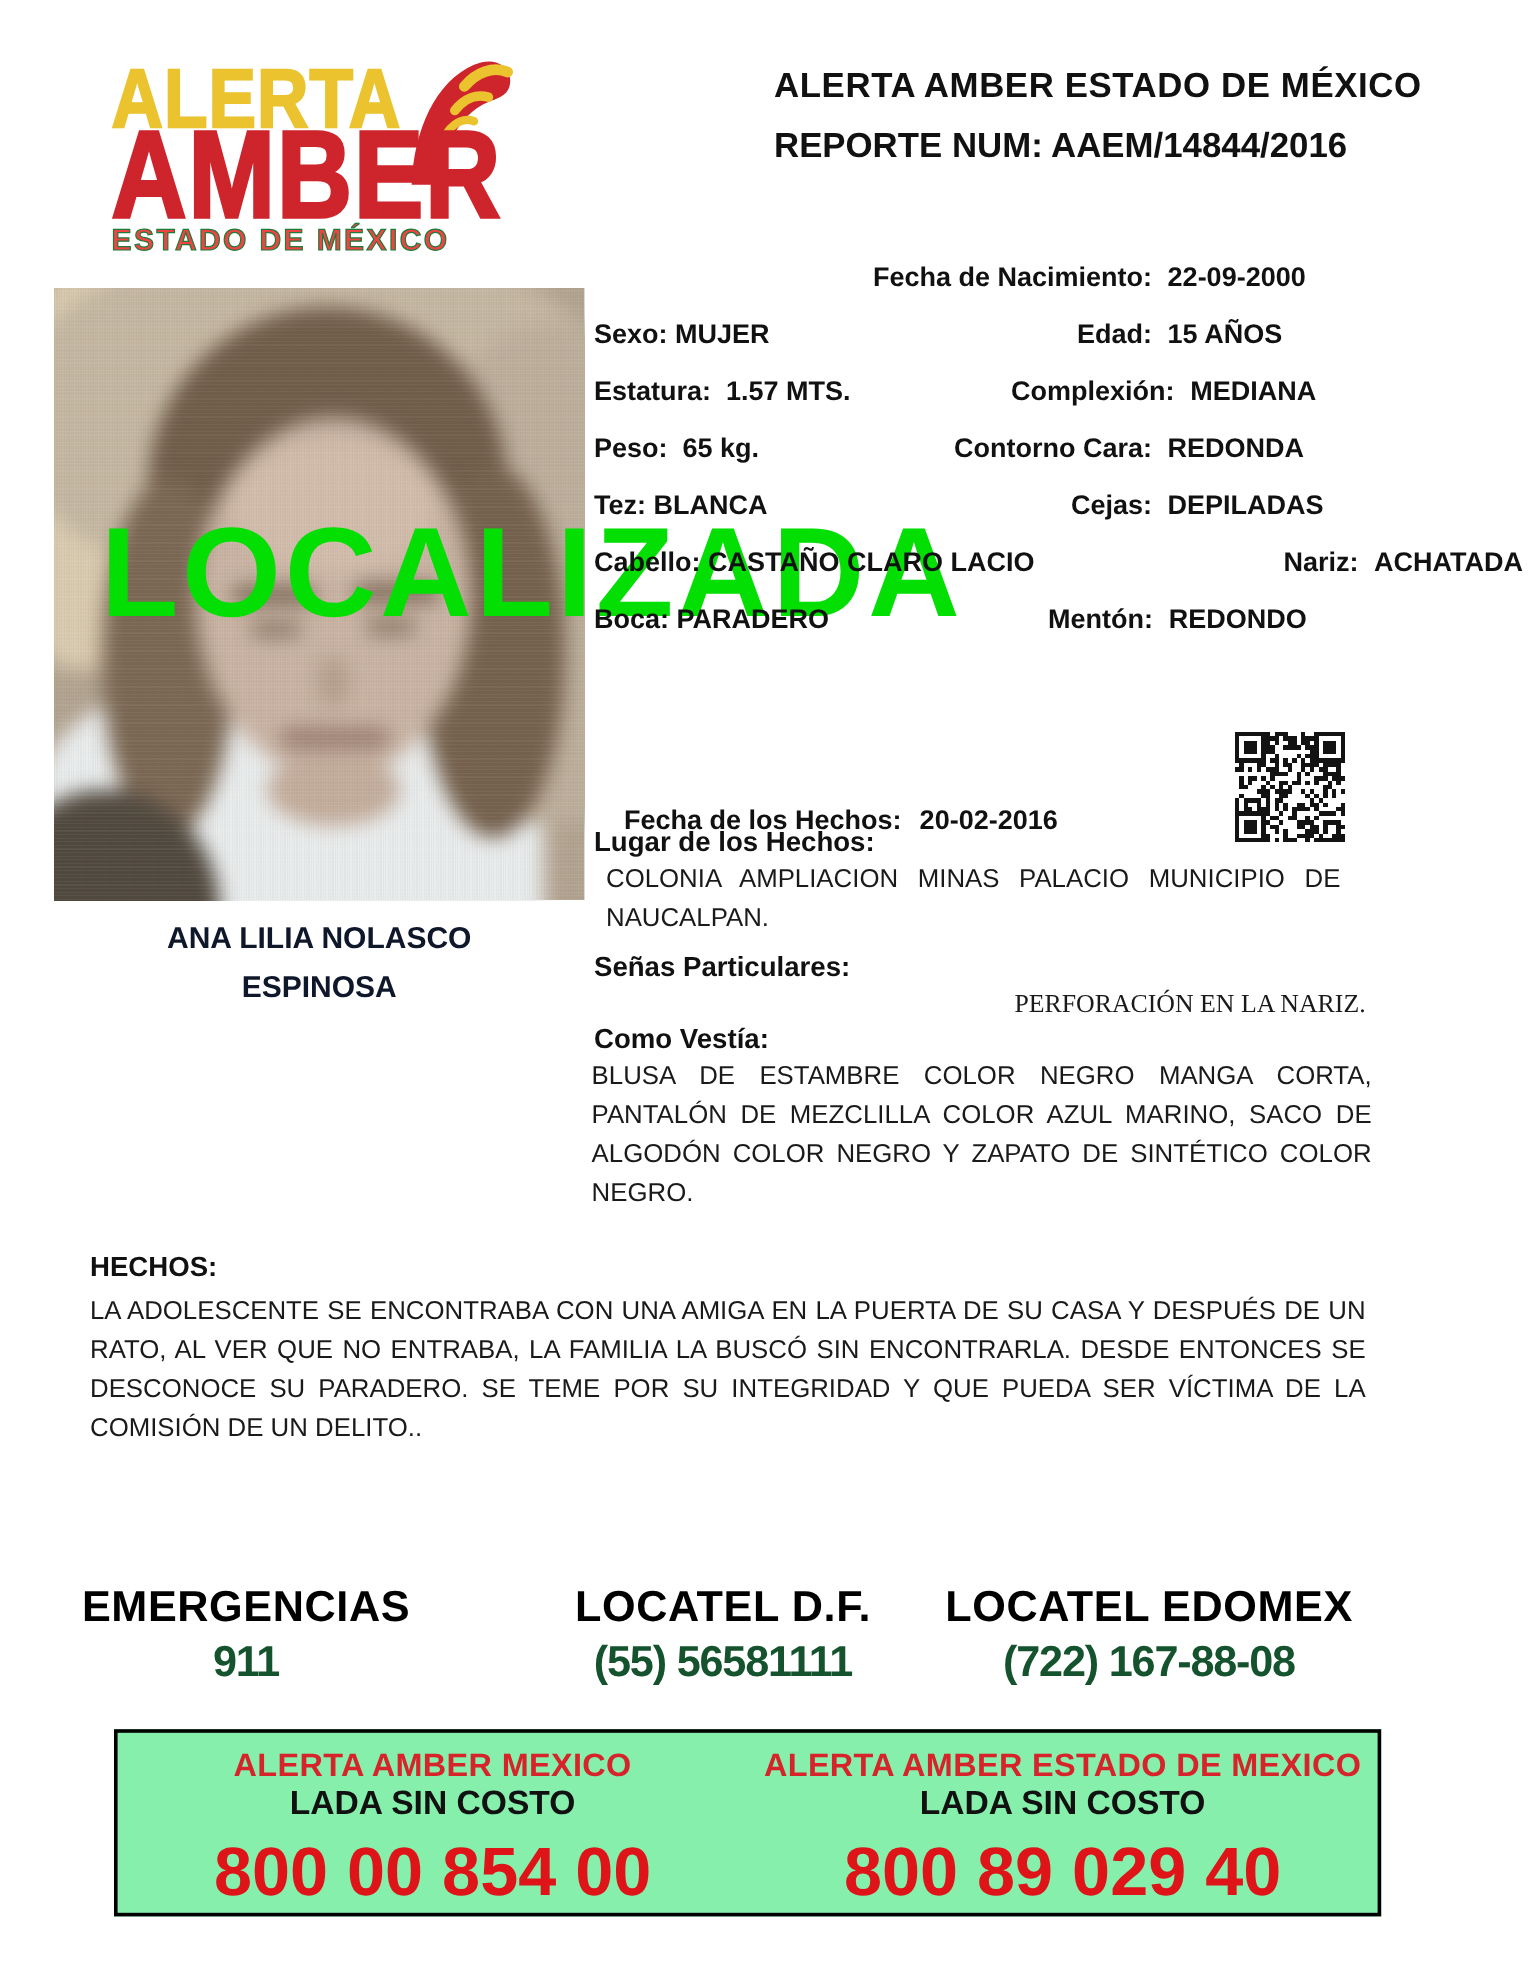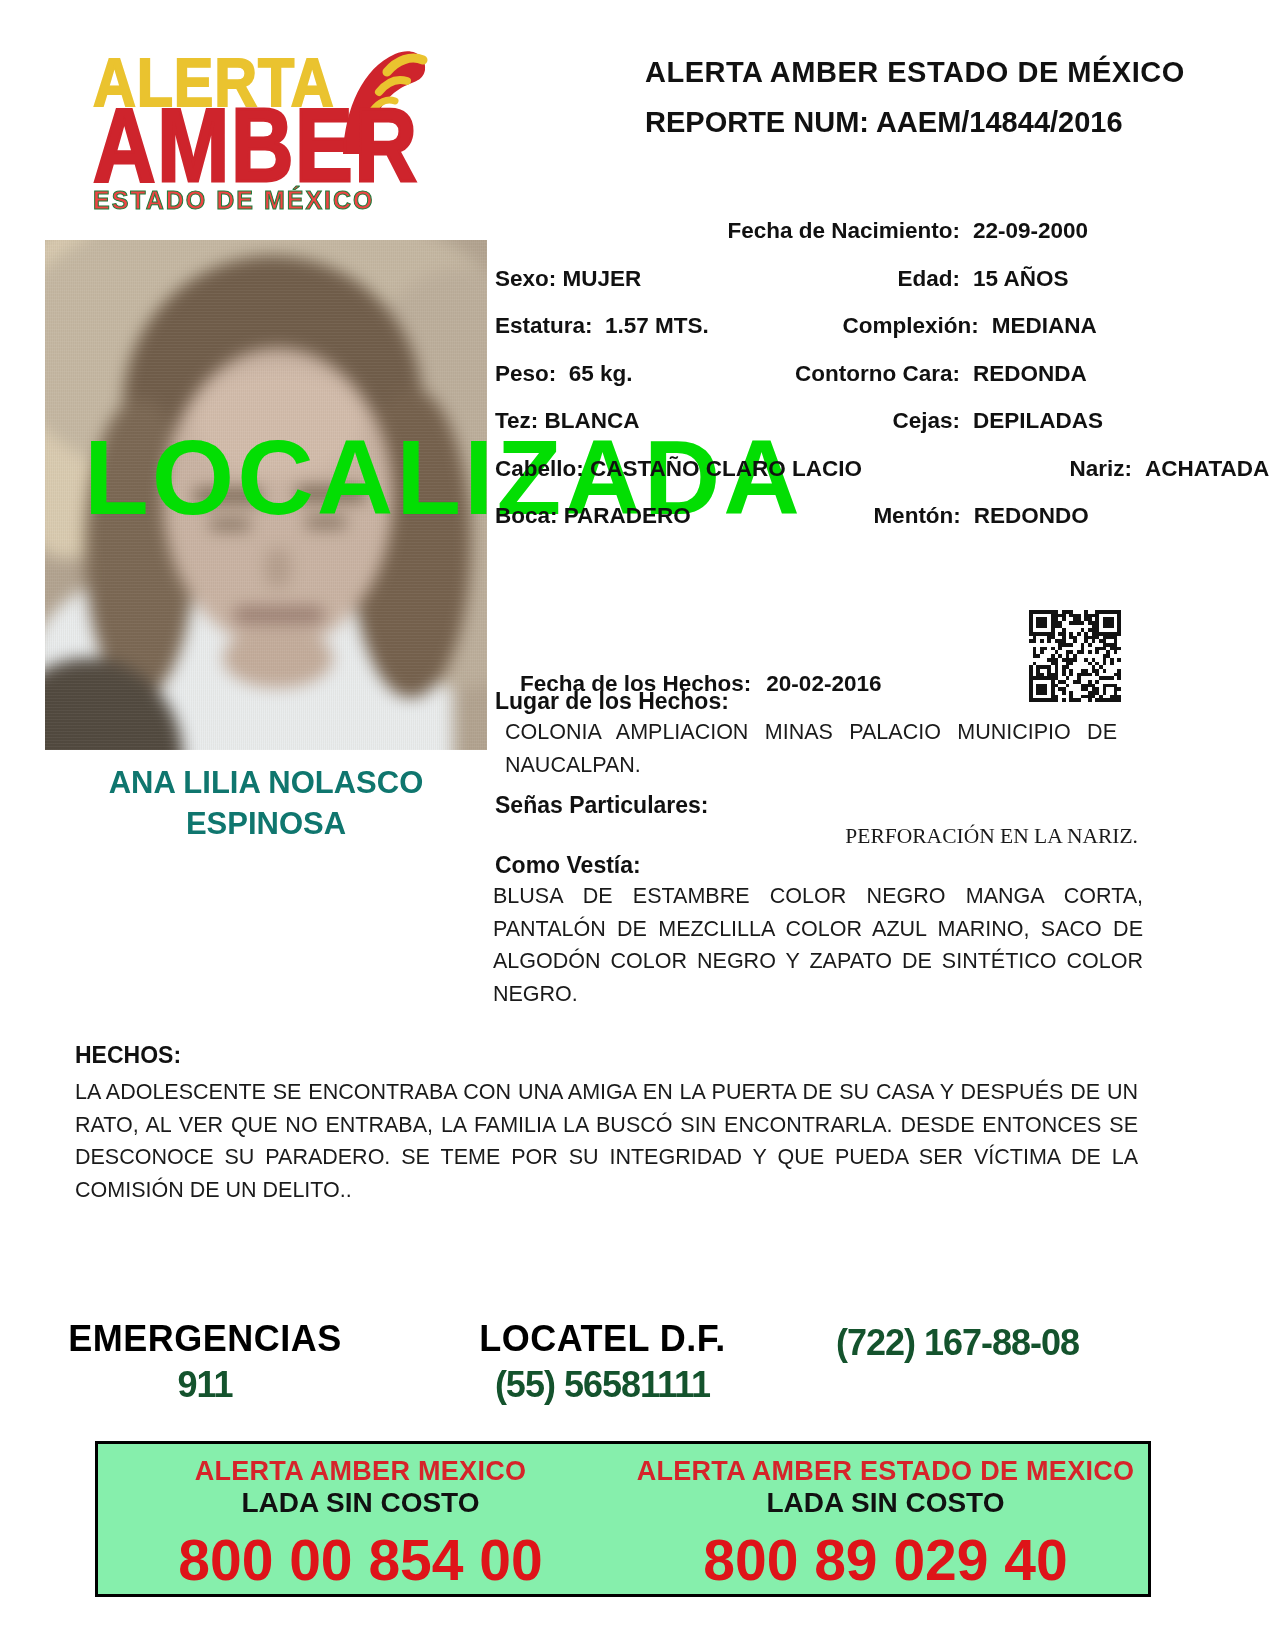--- a/index.html
+++ b/index.html
@@ -45,22 +45,22 @@
   .ph-dark{left:-40px;top:430px;width:190px;height:200px;background:#50483e;}
   .ph-grain{position:absolute;inset:0;z-index:3;
     background-image:repeating-linear-gradient(0deg, rgba(255,255,255,.05) 0 1px, rgba(0,0,0,0) 1px 3px),
                      repeating-linear-gradient(90deg, rgba(110,95,75,.05) 0 1px, rgba(0,0,0,0) 1px 2px);}
 
   
   .watermark{position:absolute;left:84px;top:424px;font-size:106px;font-weight:bold;line-height:1;
              color:#03DE03;letter-spacing:3px;z-index:5;white-space:nowrap;}
 
   
-  .name{position:absolute;left:45px;top:762px;width:442px;text-align:center;color:#0f766e;
-        font-size:31px;font-weight:bold;line-height:41px;z-index:6;}
+  .name{position:absolute;left:45px;top:762px;width:442px;text-align:center;color:#0f172a;
+        font-size:25px;font-weight:bold;line-height:41px;z-index:6;}
 
   
   .details{position:absolute;left:495px;top:218px;width:645px;z-index:6;}
   .drow{display:flex;height:47.5px;font-size:22.5px;font-weight:bold;white-space:pre;}
   .d-left{flex:0 0 195px;position:relative;z-index:2;}
   .d-rl{flex:0 0 270px;text-align:right;}
   .d-rv{margin-left:13px;}
 
   .daterow{position:absolute;left:495px;font-size:22.5px;font-weight:bold;white-space:pre;z-index:6;}
   .daterow .dv{margin-left:15px;}
@@ -537,20 +537,21 @@
 
   <div class="contact" id="c1">
     <div class="c-label">EMERGENCIAS</div>
     <div class="c-number">911</div>
   </div>
   <div class="contact" id="c2">
     <div class="c-label">LOCATEL D.F.</div>
     <div class="c-number">(55) 56581111</div>
   </div>
   <div class="contact" id="c3">
+    <div class="c-label">LOCATEL EDOMEX</div>
     <div class="c-number">(722) 167-88-08</div>
   </div>
 
   <div class="footer">
     <div class="f-col">
       <div class="f-title">ALERTA AMBER MEXICO</div>
       <div class="f-sub">LADA SIN COSTO</div>
       <div class="f-number">800 00 854 00</div>
     </div>
     <div class="f-col">

